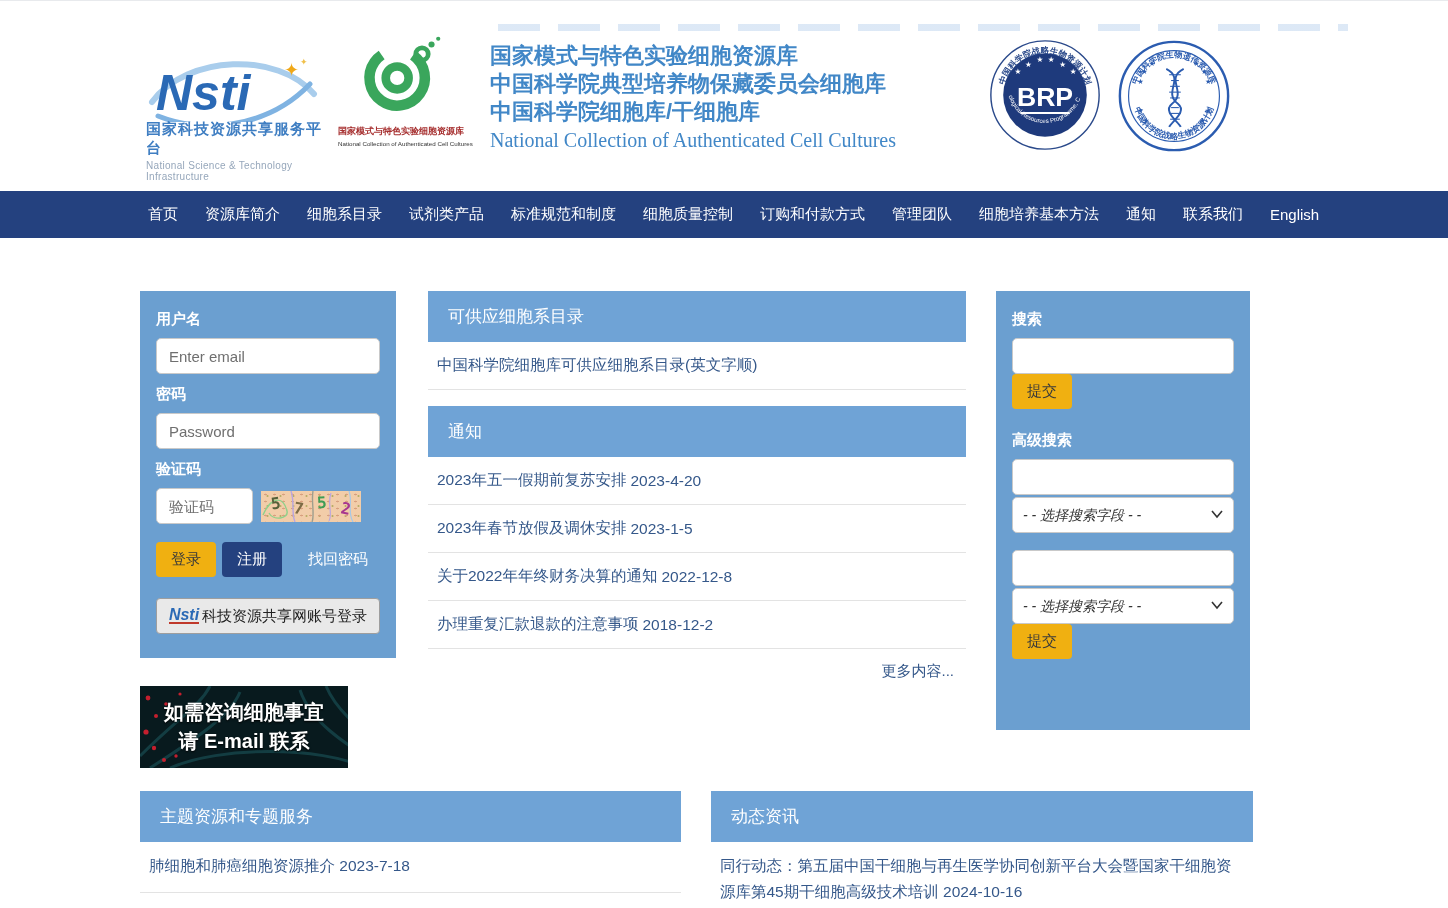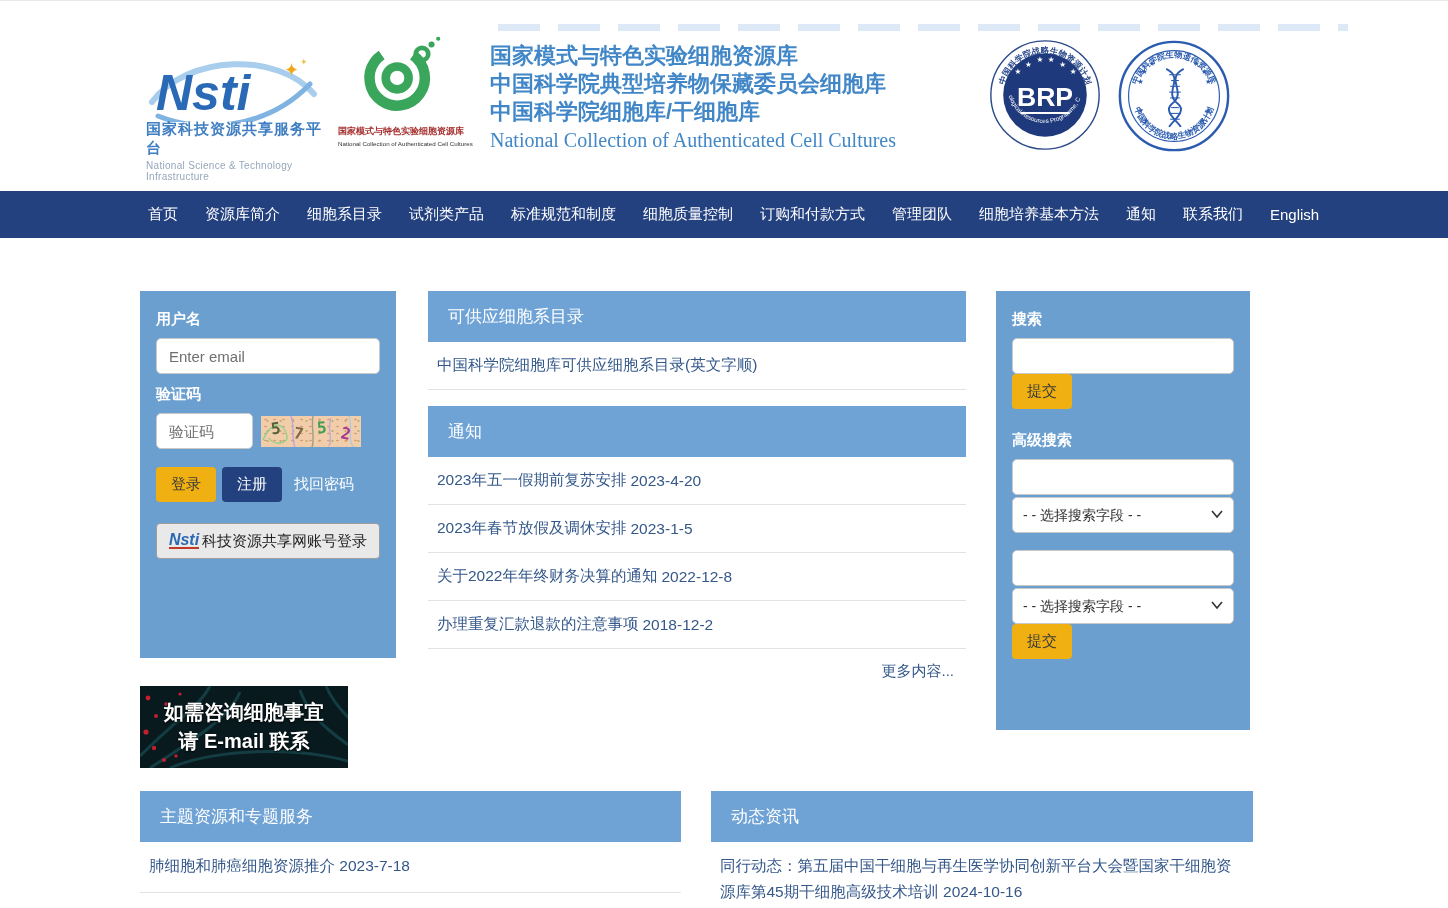--- a/index.html
+++ b/index.html
@@ -48,21 +48,21 @@
   .captcha-img svg { position:absolute; inset:0; }
   .captcha-digit { position:absolute; font-weight:bold; font-size:16px; font-family:"DejaVu Sans Mono",monospace; }
   .cd0 { left:10px; top:3px;  color:#55613a; transform:rotate(-8deg); }
   .cd1 { left:33px; top:8px;  color:#7d6b45; transform:rotate(10deg); }
   .cd2 { left:56px; top:2px;  color:#3f9d55; transform:rotate(-5deg); }
   .cd3 { left:80px; top:8px;  color:#a8388f; transform:rotate(12deg); }
   .btn-row { display:flex; align-items:center; gap:6px; margin-top:18px; }
   .btn { border:none; border-radius:4px; font-size:15px; padding:8px 15px; cursor:pointer; }
   .btn-yellow { background:#f0b011; color:#3a3a3a; }
   .btn-navy { background:#24417f; color:#fff; }
-  .link-white { color:#fff; font-size:15px; text-decoration:none; margin-left:6px; cursor:pointer; }
+  .link-white { color:#fff; font-size:15px; text-decoration:none; margin-left:20px; cursor:pointer; }
   .nsti-login-btn { margin-top:21px; width:100%; height:36px; background:#e9e9e9; border:1px solid #9e9e9e;
     border-radius:4px; display:flex; align-items:center; justify-content:center; gap:3px;
     font-size:15px; color:#222; cursor:pointer; }
   .nsti-mini { font-style:italic; font-weight:bold; color:#2a69b5; font-size:16px; border-bottom:2px solid #c0392b; line-height:14px; }
 
   
   .banner { position:absolute; left:140px; top:686px; width:208px; height:82px; background:#0a1d21;
     overflow:hidden; cursor:pointer; }
   .banner svg { position:absolute; inset:0; }
   .banner .txt { position:absolute; inset:0; display:flex; flex-direction:column; align-items:center;
@@ -78,21 +78,21 @@
   .list-item .date { margin-left:4px; }
   .notice-block { margin-top:16px; }
   .more-row { height:44px; display:flex; align-items:center; justify-content:flex-end; padding-right:12px; }
   .more-row a { color:#35588a; font-size:15px; text-decoration:none; cursor:pointer; }
 
   
   .adv-label { margin-top:22px; }
   .select-wrap { position:relative; margin-top:2px; }
   .select-wrap select { width:100%; height:36px; border:1px solid #c9c9c9; border-radius:5px;
     background:#fff; color:#333; font-size:14px; padding:0 28px 0 10px; appearance:none;
-    -webkit-appearance:none; outline:none; cursor:pointer; }
+    -webkit-appearance:none; outline:none; cursor:pointer;font-style:italic; }
   .chev { position:absolute; right:10px; top:10px; width:14px; height:14px; pointer-events:none; }
   .adv-gap { height:17px; }
   .submit-gap { }
 
   
   .bottom-sec { position:absolute; top:791px; }
   .topics-sec { left:140px; width:541px; }
   .news-sec { left:711px; width:542px; }
   .bottom-item { padding:11px 10px 13px 9px; border-bottom:1px solid #e3e3e3;
     font-size:15.5px; color:#35588a; line-height:26px; }
@@ -208,20 +208,24 @@
     <a>联系我们</a>
     <a class="english">English</a>
   </div>
 
   <div class="blue-panel login-panel">
     <div class="form-group">
       <label>用户名</label>
       <input type="text" placeholder="Enter email" style="">
     </div>
     <div class="form-group">
+      <label>密码</label>
+      <input type="text" placeholder="Password" style="">
+    </div>
+    <div class="form-group">
       <label>验证码</label>
       <div class="captcha-row">
         <input type="text" placeholder="验证码" style="">
         <div class="captcha-img">
           <svg width="100" height="31" viewBox="0 0 100 31">
             <path d="M2 24 C 10 6, 22 4, 26 20 C 28 28, 12 30, 8 22" stroke="#8fd08a" stroke-width="1.4" fill="none"></path>
             <path d="M30 0 C 34 12, 30 22, 34 31" stroke="#b9a6e0" stroke-width="1.4" fill="none"></path>
             <path d="M52 0 C 50 10, 54 24, 51 31" stroke="#9e9e8e" stroke-width="1.4" fill="none"></path>
             <path d="M70 2 C 66 12, 72 24, 68 30" stroke="#b9a6e0" stroke-width="1.2" fill="none"></path>
             <path d="M88 0 C 92 10, 86 22, 92 31" stroke="#a6c8e8" stroke-width="1.2" fill="none"></path>

